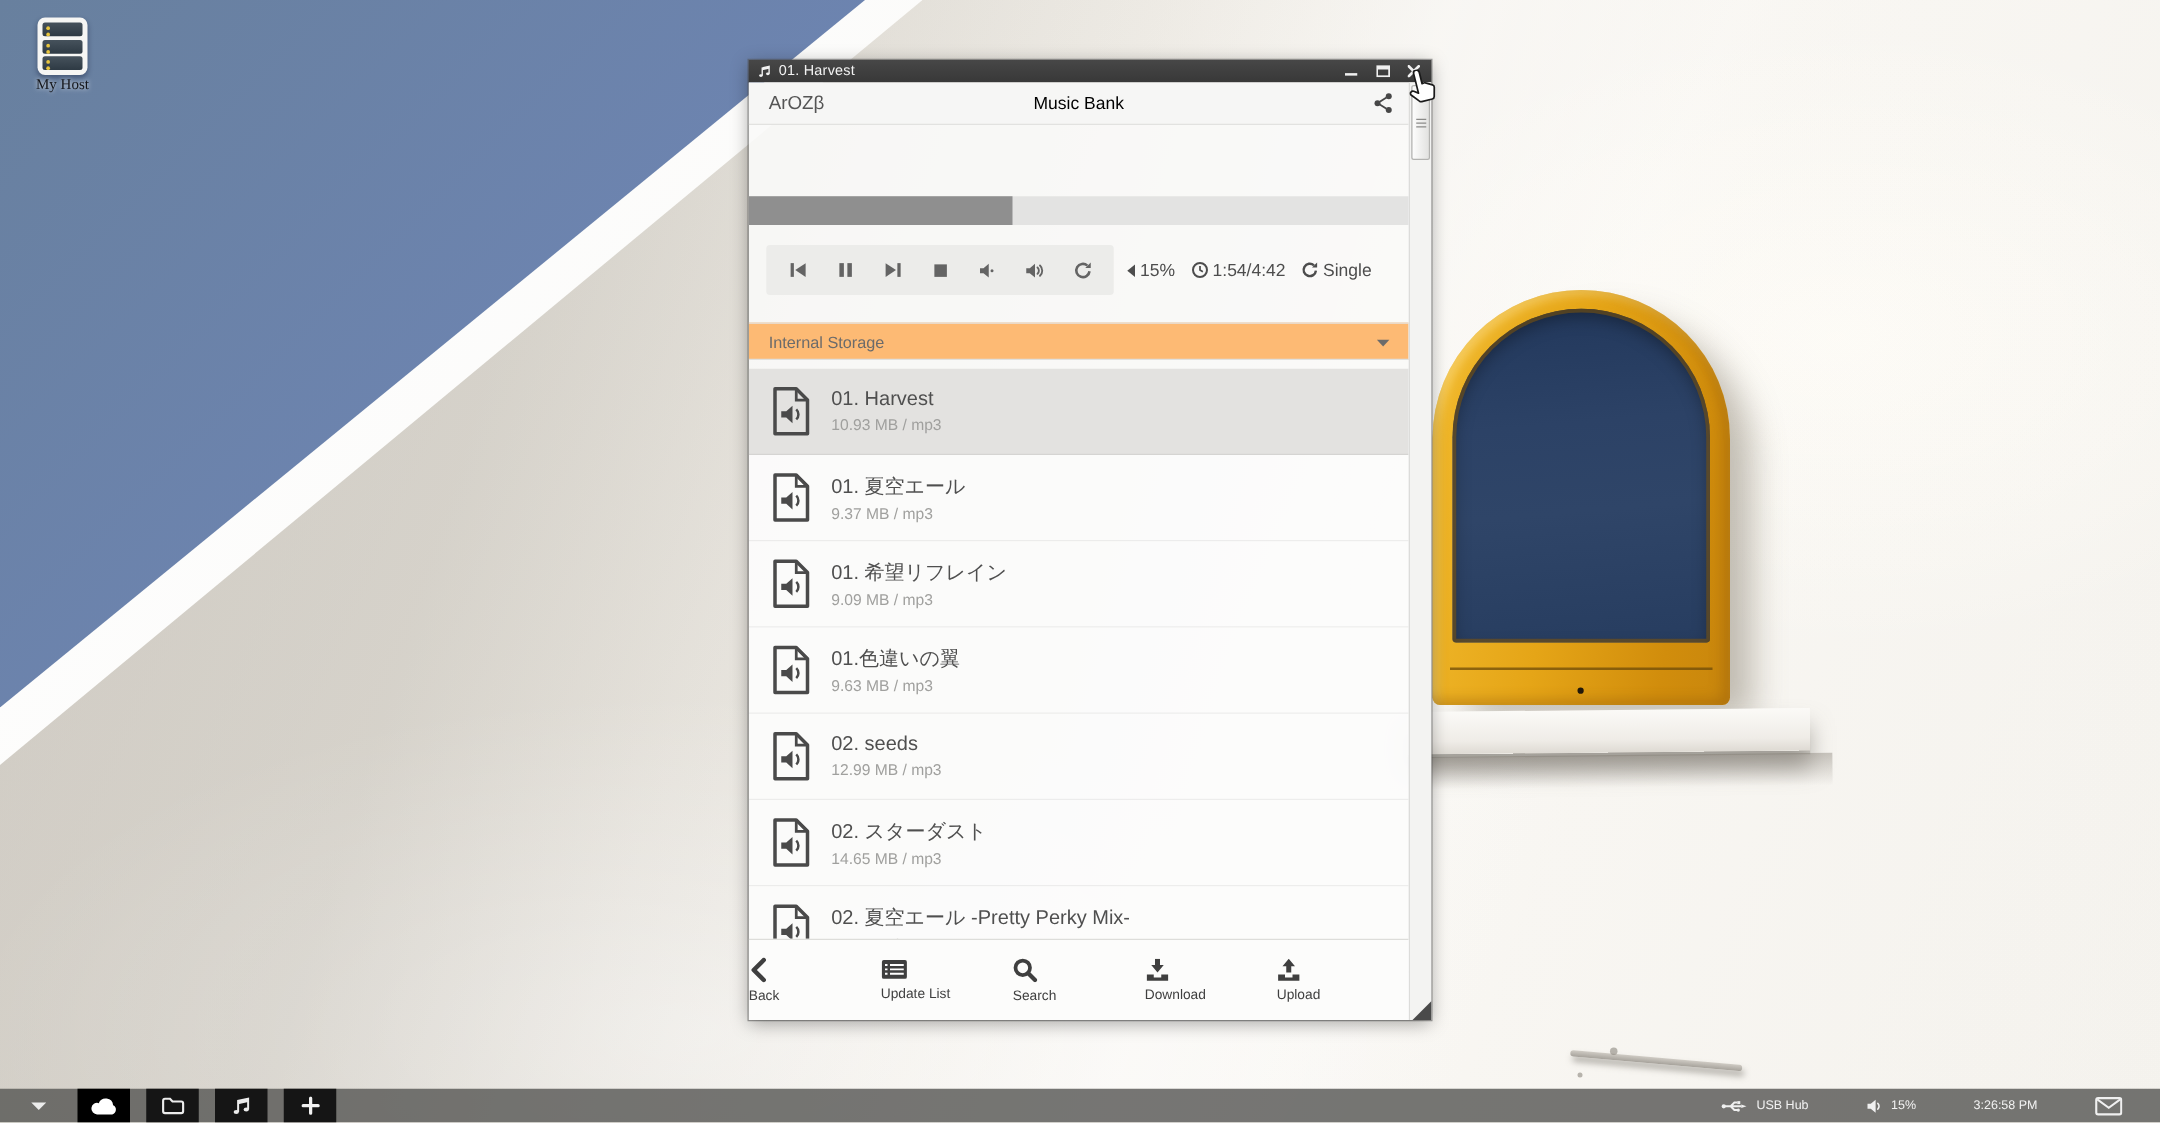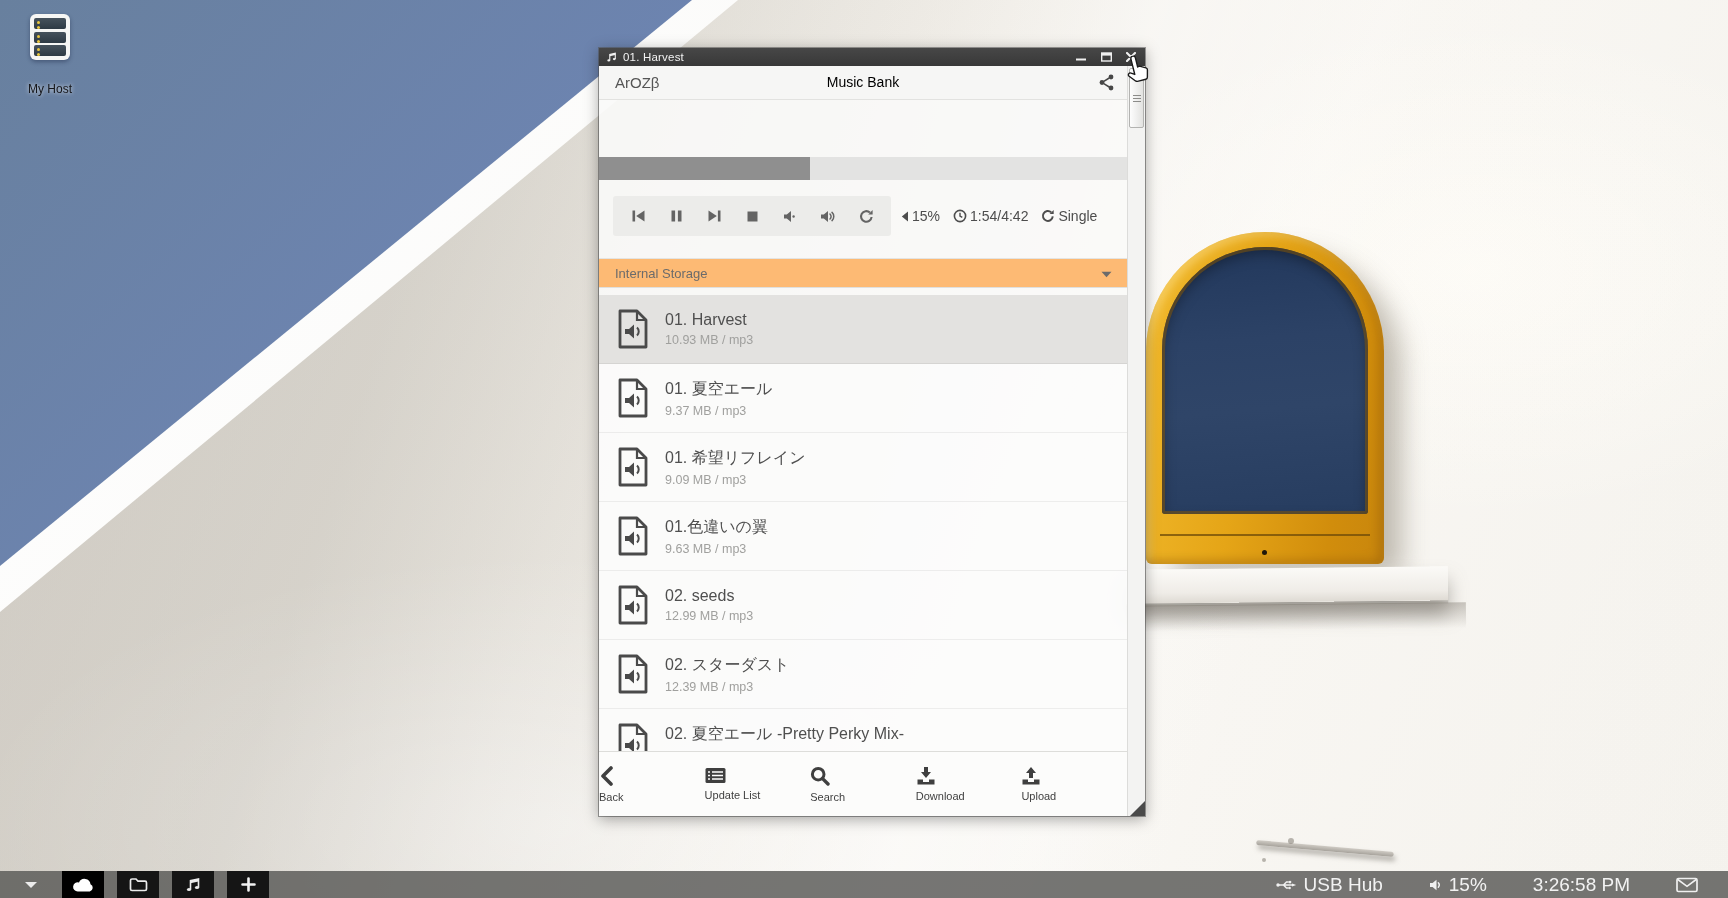--- a/index.html
+++ b/index.html
@@ -40,21 +40,21 @@
     background:linear-gradient(#cfcbc4,#a6a29b);transform:rotate(5deg);box-shadow:2px 4px 5px rgba(110,105,98,.5);}
   .speck{position:absolute;width:6px;height:6px;border-radius:50%;background:rgba(130,124,115,.55);}
 
   
   .dicon{position:absolute;left:16px;top:14px;width:68px;text-align:center;cursor:default;}
   .dicon-img{width:40px;height:46px;margin:0 auto;background:#f6f6f4;border-radius:6px;
     box-shadow:0 2px 4px rgba(20,30,60,.4);padding:4px 4px;box-sizing:border-box;
     display:flex;flex-direction:column;justify-content:space-between;}
   .slat{height:11px;border-radius:2px;background:linear-gradient(#46525c,#2e3a44);position:relative;}
   .slat i{position:absolute;left:3px;top:3px;width:3px;height:3px;border-radius:50%;background:#e9c63e;box-shadow:0 5px 0 #e9c63e;}
-  .dicon-label{margin-top:22px;font-size:12px;color:#15161a;text-shadow:0 0 4px rgba(255,255,255,.85);}
+  .dicon-label{margin-top:0;font-size:12px;color:#15161a;text-shadow:0 0 4px rgba(255,255,255,.85);font-family:Liberation Serif, serif;}
 
   
   .appwin{position:absolute;left:599px;top:48px;width:546px;height:768px;
     box-shadow:0 3px 14px rgba(0,0,0,.35), 0 0 0 1px rgba(90,90,90,.55);background:transparent;}
   .titlebar{position:absolute;left:0;top:0;right:0;height:18px;background:linear-gradient(#474747,#383838);
     display:flex;align-items:center;color:#f2f2f2;font-size:11.5px;padding-left:7px;box-sizing:border-box;}
   .titlebar .t-title{margin-left:6px;letter-spacing:.2px;}
   .win-ctrls{position:absolute;right:8px;top:0;height:18px;display:flex;align-items:center;gap:13px;}
   .win-btn{width:12px;height:12px;display:flex;align-items:center;justify-content:center;cursor:pointer;}
 
@@ -107,21 +107,21 @@
 
   
   .cursor{position:absolute;left:1124px;top:55px;z-index:60;pointer-events:none;}
 
   
   .taskbar{position:absolute;left:0;right:0;bottom:0;height:27px;background:rgba(88,88,86,.82);z-index:40;}
   .tb-left{position:absolute;left:0;top:0;height:27px;display:flex;align-items:center;}
   .tb-caret{width:62px;display:flex;justify-content:center;cursor:pointer;}
   .tb-tile{width:42px;height:27px;margin-right:13px;background:#151515;display:flex;align-items:center;justify-content:center;cursor:pointer;}
   .tb-tile.active{background:#000;}
-  .tb-right{position:absolute;right:30px;top:0;height:27px;display:flex;align-items:center;gap:46px;color:#f2f2f2;font-size:19px;}
+  .tb-right{position:absolute;right:30px;top:0;height:27px;display:flex;align-items:center;gap:46px;color:#f2f2f2;font-size:10px;}
   .tb-group{display:flex;align-items:center;gap:7px;cursor:pointer;}
 </style>
 </head>
 <body>
 
 <div class="desktop">
 
   <div class="wall"></div>
   <div class="wall-shade"></div>
   <div class="wall-edge"></div>
@@ -340,21 +340,21 @@
           </div>
           <div class="trow">
             <svg class="ticon" viewBox="0 0 36 42">
               <path d="M5 3 H22 L31 12 V39 H5 Z" fill="none" stroke="#4a4a4a" stroke-width="2.8" stroke-linejoin="round"></path>
               <path d="M22 3 V12 H31" fill="none" stroke="#4a4a4a" stroke-width="2.2"></path>
               <path d="M10 21 H14 L19 16.5 V30.5 L14 26 H10 Z" fill="#4a4a4a"></path>
               <path d="M22 19.5 a5.5 5.5 0 0 1 0 8" stroke="#4a4a4a" stroke-width="2" fill="none"></path>
               </svg>
             <div class="tmeta">
                 <div class="ttitle">02. スターダスト</div>
-              <div class="tsize">12.39 MB / mp3</div>
+              <div class="tsize">14.65 MB / mp3</div>
               </div>
           </div>
           <div class="trow">
             <svg class="ticon" viewBox="0 0 36 42">
               <path d="M5 3 H22 L31 12 V39 H5 Z" fill="none" stroke="#4a4a4a" stroke-width="2.8" stroke-linejoin="round"></path>
               <path d="M22 3 V12 H31" fill="none" stroke="#4a4a4a" stroke-width="2.2"></path>
               <path d="M10 21 H14 L19 16.5 V30.5 L14 26 H10 Z" fill="#4a4a4a"></path>
               <path d="M22 19.5 a5.5 5.5 0 0 1 0 8" stroke="#4a4a4a" stroke-width="2" fill="none"></path>
               </svg>
             <div class="tmeta">

